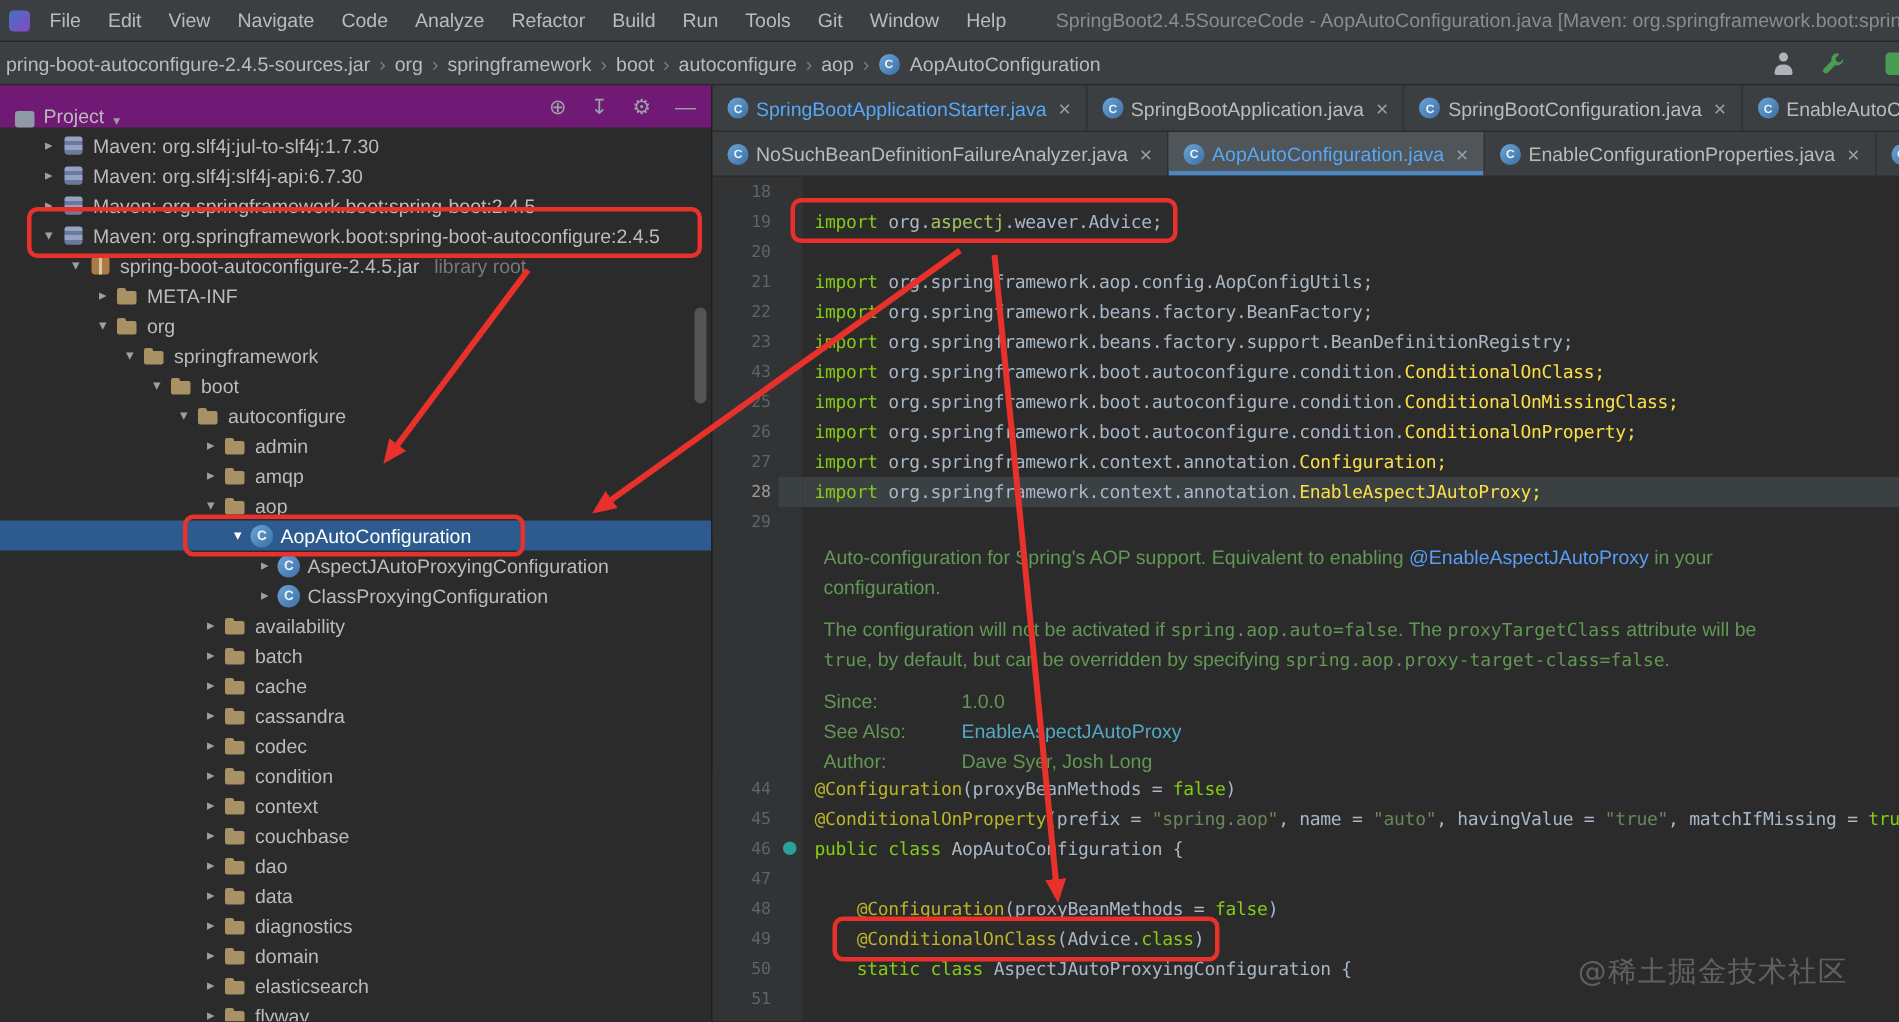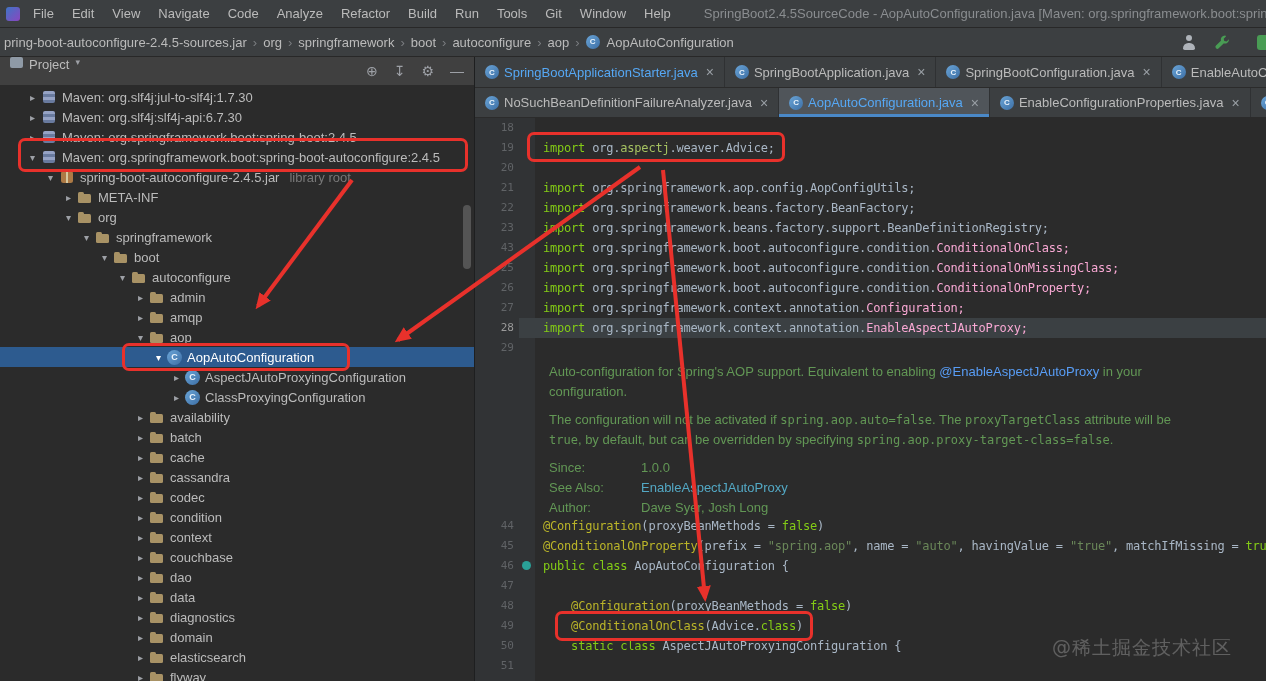--- a/index.html
+++ b/index.html
@@ -9,33 +9,33 @@
 
   
   .menubar{height:28px;background:#3c3f41;border-bottom:1px solid #282828;display:flex;align-items:center;padding-left:6px;overflow:hidden}
   .app-icon{width:14px;height:14px;border-radius:3px;background:linear-gradient(135deg,#3f75c5,#8a46c0);margin-right:4px;flex-shrink:0}
   #menu-items{display:flex;flex-shrink:0}
   .menu-item{padding:12px 9px;line-height:28px;color:#bbbbbb}
   .window-title{flex:1;margin-left:24px;color:#8a8d90;white-space:nowrap;overflow:hidden}
 
   
   .breadcrumb-bar{height:29px;background:#3c3f41;border-bottom:1px solid #282828;display:flex;align-items:center;padding-left:2px}
-  #crumbs{display:flex;align-items:flex-start;white-space:nowrap;overflow:hidden}
+  #crumbs{display:flex;align-items:flex-end;white-space:nowrap;overflow:hidden}
   .crumb{padding:0 2px}
   .crumb-sep{color:#7a7d80;padding:0 4px}
   .bc-icons{margin-left:auto;display:flex;align-items:center;gap:18px;flex-shrink:0}
   .ic-user{width:15px;height:15px;position:relative}
   .ic-user::before{content:"";position:absolute;top:0;left:4.5px;width:6px;height:6px;border-radius:50%;background:#aeb3b9}
   .ic-user::after{content:"";position:absolute;bottom:0;left:1.5px;width:12px;height:7px;border-radius:6px 6px 2px 2px;background:#aeb3b9}
   .ic-run-part{width:9px;height:15px;background:#499C54;border-radius:3px 0 0 3px;margin-left:8px}
 
   
   .main{display:flex;height:624px}
   .project-panel{width:475px;flex-shrink:0;display:flex;flex-direction:column;background:#2b2b2b;border-right:1px solid #1e1f20;position:relative}
-  .panel-header{height:28px;display:flex;align-items:flex-start;gap:6px;padding:0 10px;background:#404040;color:#bbbbbb;flex-shrink:0}
+  .panel-header{height:28px;display:flex;align-items:flex-end;gap:6px;padding:0 10px;background:#701a75;color:#bbbbbb;flex-shrink:0}
   .ph-proj-icon{width:13px;height:11px;border-radius:2px;background:#8f9aa6;position:relative}
   .ph-caret{font-size:9px;color:#9da0a6}
   #ph-actions{margin-left:auto;display:flex;gap:16px;color:#9da0a6;font-size:14px;align-items:center}
   .ph-ic{line-height:28px}
 
   
   .tree{flex:1;overflow:hidden;padding-top:2px;color:#bbbbbb}
   .tree-row{height:20px;display:flex;align-items:center;white-space:nowrap}
   .tree-row.selected{background:#2d5b8f;color:#ffffff}
   .t-arrow{width:17px;text-align:center;font-size:10px;color:#9da0a6;flex-shrink:0}
@@ -67,21 +67,21 @@
   .ln{width:44px;flex-shrink:0;text-align:right;padding-right:5px;background:#313335;color:#606366;font-size:11px;letter-spacing:0}
   .lic{width:16px;flex-shrink:0;background:#313335;position:relative}
   .txt{flex:1;white-space:pre;padding-left:8px;overflow:hidden}
   .cur .lic,.cur .txt{background:#3b4043}
   .cur .ln{color:#9a9a9a}
   .filler{flex:1}
   .g-dot{position:absolute;left:3px;top:5px;width:9px;height:9px;border-radius:50%;background:#2aa198}
 
   .c-kw{color:#84cc16}
   .c-pl{color:#a9b7c6}
-  .c-cls{color:#f9a8d4}
+  .c-cls{color:#fde047}
   .c-str{color:#6a8759}
   .c-ann{color:#bbb529}
   .c-asp{color:#a5c261}
 
   
   .doc-row{display:flex;height:158px;overflow:hidden;flex-shrink:0}
   .doc-gutter{width:60px;background:#313335;flex-shrink:0}
   .doc-content{width:668px;padding:4px 0 0 14px;font-family:"Liberation Sans",sans-serif;font-size:13px;line-height:20px;color:#629755;letter-spacing:0}
   .dpara{margin:0 0 8px}
   .kv{margin:0}

